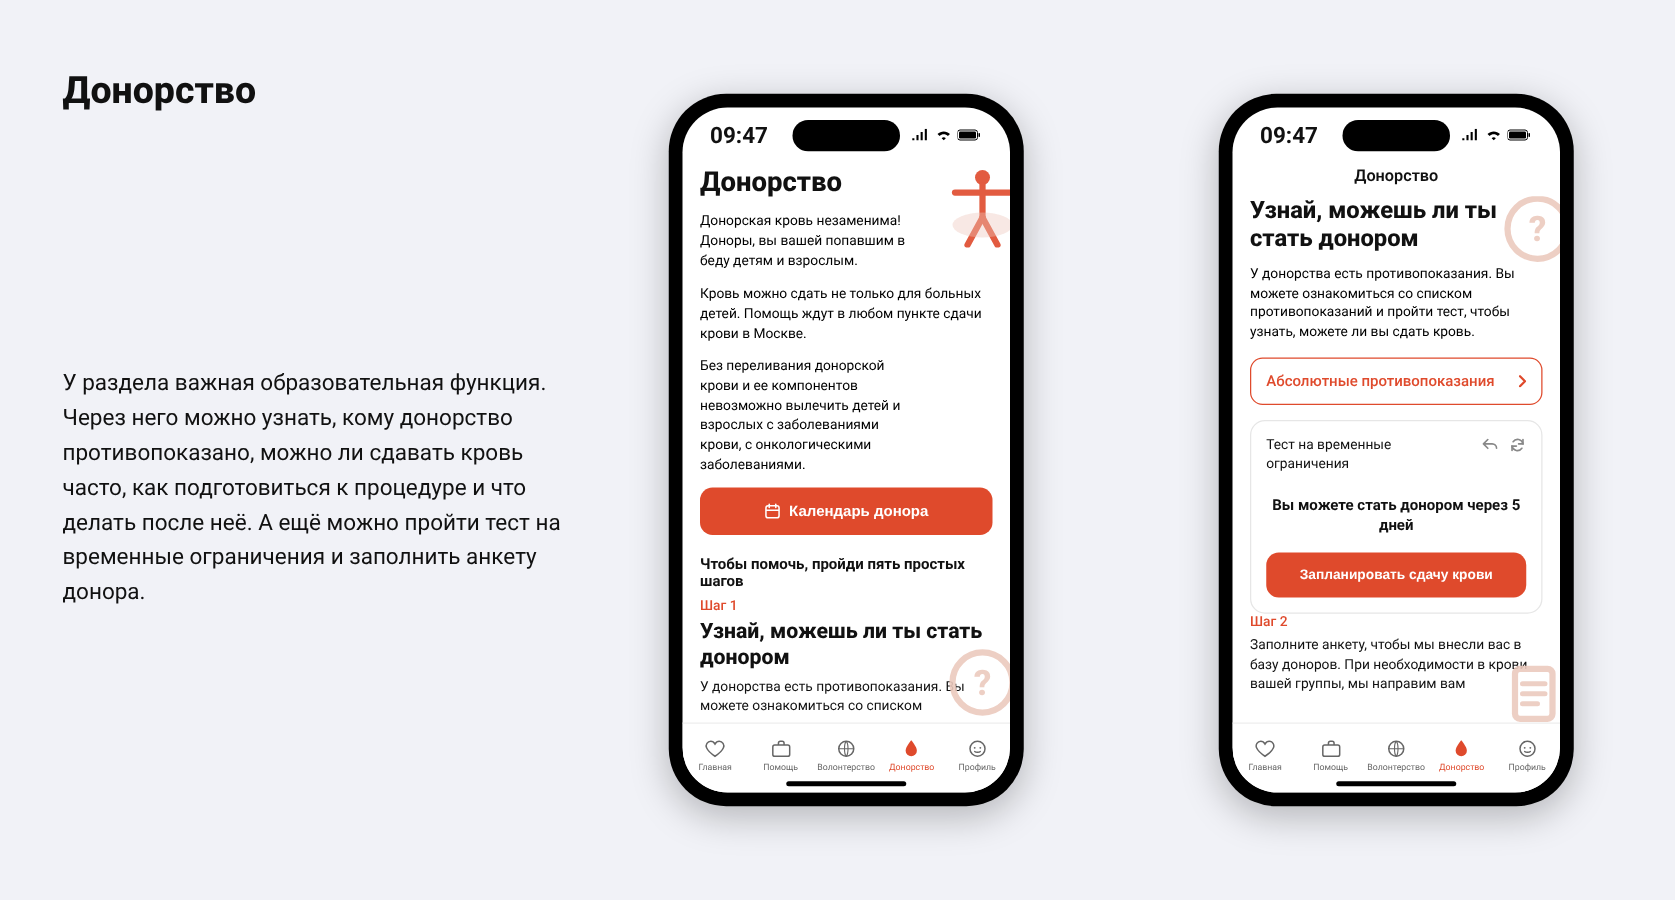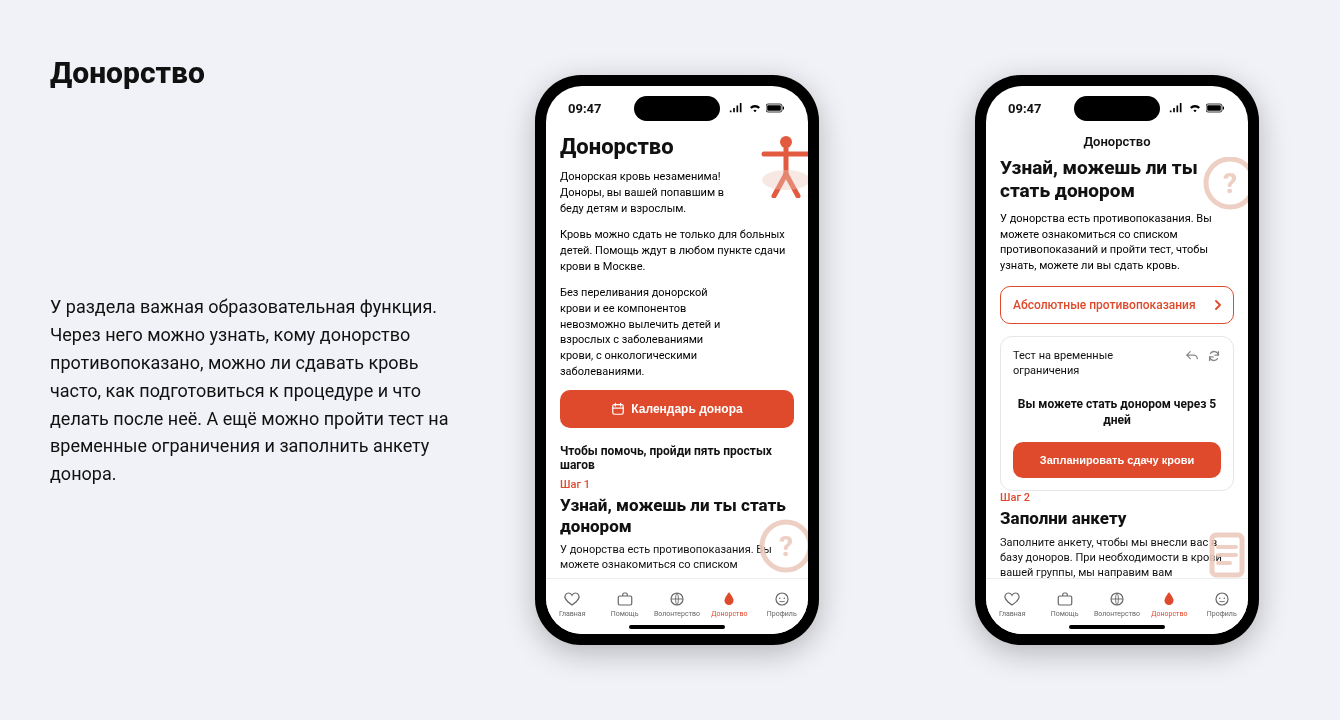--- a/index.html
+++ b/index.html
@@ -62,21 +62,21 @@
     background: #000;
     border-radius: 14px;
     z-index: 20;
   }
   .statusbar {
     height: 44px;
     display: flex;
     align-items: center;
     justify-content: space-between;
     padding: 0 22px 0 22px;
-    font-size: 13px;
+    font-size: 18px;
     font-weight: 700;
     flex-shrink: 0;
   }
   .status-icons { display: flex; align-items: center; gap: 4px; }
   .status-icons svg { display: block; }
 
   .nav-title {
     text-align: center;
     font-size: 13px;
     font-weight: 600;
@@ -374,21 +374,20 @@
               </svg>
           </div>
         </div>
         <div class="card-result">Вы можете стать донором через 5 дней</div>
         <button class="primary-btn">
           <span>Запланировать сдачу крови</span>
         </button>
       </div>
 
       <div class="step-label" style="margin-top:0">Шаг 2</div>
-      <div class="step-heading">Заполни анкету</div>
       <div class="step-desc">Заполните анкету, чтобы мы внесли вас в базу доноров. При необходимости в крови вашей группы, мы направим вам</div>
     </div>
 
     <div class="tabbar">
       <div class="tab">
         <svg viewBox="0 0 24 24">
             <path fill="none" stroke="currentColor" stroke-width="1.6" d="M12 20s-7-4.5-9-9c-1.4-3.2 1-7 4.5-7 2 0 3.5 1.2 4.5 3 1-1.8 2.5-3 4.5-3C20 4 22.4 7.8 21 11c-2 4.5-9 9-9 9z"></path>
           </svg>
         <span>Главная</span>
       </div>

